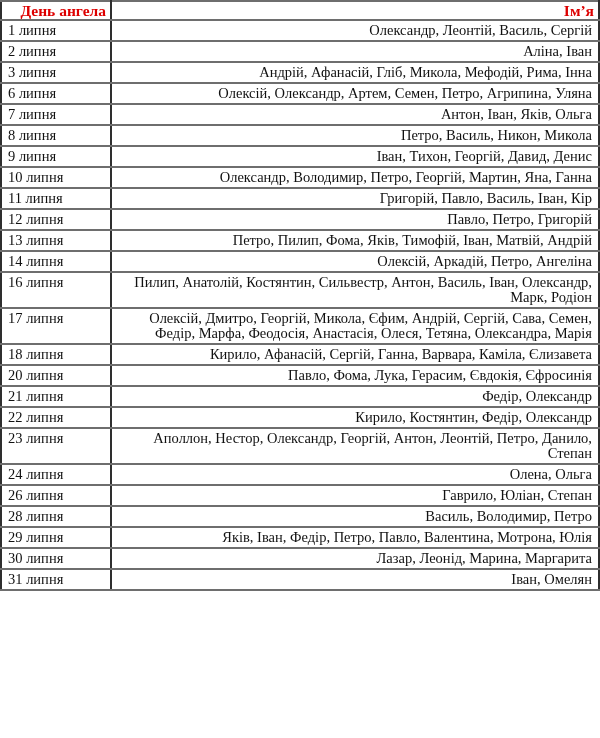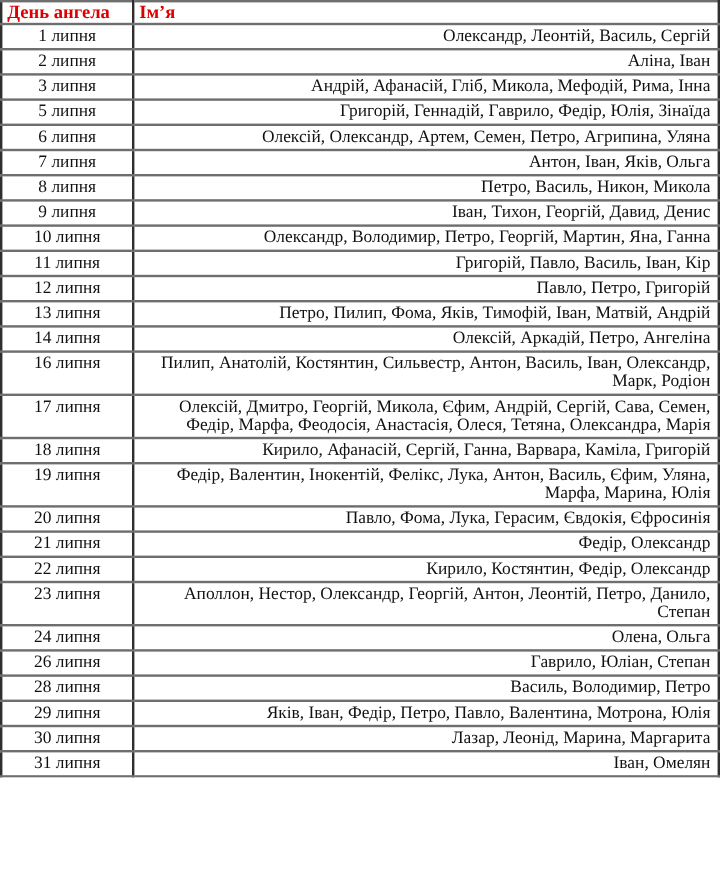--- a/index.html
+++ b/index.html
@@ -37,25 +37,25 @@
     border-right: 2px solid var(--border-vertical);
     font-size: 14.5px;
     line-height: 15px;
     padding: 2px 6px;
     vertical-align: top;
   }
   table.name-days thead th {
     color: var(--header-text);
     font-weight: bold;
     font-size: 15.5px;
+    text-align: right;
+    padding: 1px 4px;
+  }
+  td.day-cell {
     text-align: left;
-    padding: 1px 4px;
-  }
-  td.day-cell {
-    text-align: center;
     white-space: nowrap;
   }
   td.names-cell {
     text-align: right;
     padding-left: 8px;
     padding-right: 8px;
   }
 </style>
 </head>
 <body>
@@ -81,24 +81,20 @@
     <td class="day-cell">2 липня</td>
     <td class="names-cell">Аліна, Іван</td>
   </tr>
 
   <tr>
     <td class="day-cell">3 липня</td>
     <td class="names-cell">Андрій, Афанасій, Гліб, Микола, Мефодій, Рима, Інна</td>
   </tr>
 
 
-  <tr>
-    <td class="day-cell">5 липня</td>
-    <td class="names-cell">Григорій, Геннадій, Гаврило, Федір, Юлія, Зінаїда</td>
-  </tr>
 
   <tr>
     <td class="day-cell">6 липня</td>
     <td class="names-cell">Олексій, Олександр, Артем, Семен, Петро, Агрипина, Уляна</td>
   </tr>
 
   <tr>
     <td class="day-cell">7 липня</td>
     <td class="names-cell">Антон, Іван, Яків, Ольга</td>
   </tr>
@@ -144,27 +140,23 @@
     <td class="names-cell">Пилип, Анатолій, Костянтин, Сильвестр, Антон, Василь, Іван, Олександр, Марк, Родіон</td>
   </tr>
 
   <tr>
     <td class="day-cell">17 липня</td>
     <td class="names-cell">Олексій, Дмитро, Георгій, Микола, Єфим, Андрій, Сергій, Сава, Семен, Федір, Марфа, Феодосія, Анастасія, Олеся, Тетяна, Олександра, Марія</td>
   </tr>
 
   <tr>
     <td class="day-cell">18 липня</td>
-    <td class="names-cell">Кирило, Афанасій, Сергій, Ганна, Варвара, Каміла, Григорій</td>
-  </tr>
-
-  <tr>
-    <td class="day-cell">19 липня</td>
-    <td class="names-cell">Федір, Валентин, Інокентій, Фелікс, Лука, Антон, Василь, Єфим, Уляна, Марфа, Марина, Юлія</td>
-  </tr>
+    <td class="names-cell">Кирило, Афанасій, Сергій, Ганна, Варвара, Каміла, Єлизавета</td>
+  </tr>
+
 
   <tr>
     <td class="day-cell">20 липня</td>
     <td class="names-cell">Павло, Фома, Лука, Герасим, Євдокія, Єфросинія</td>
   </tr>
 
   <tr>
     <td class="day-cell">21 липня</td>
     <td class="names-cell">Федір, Олександр</td>
   </tr>

